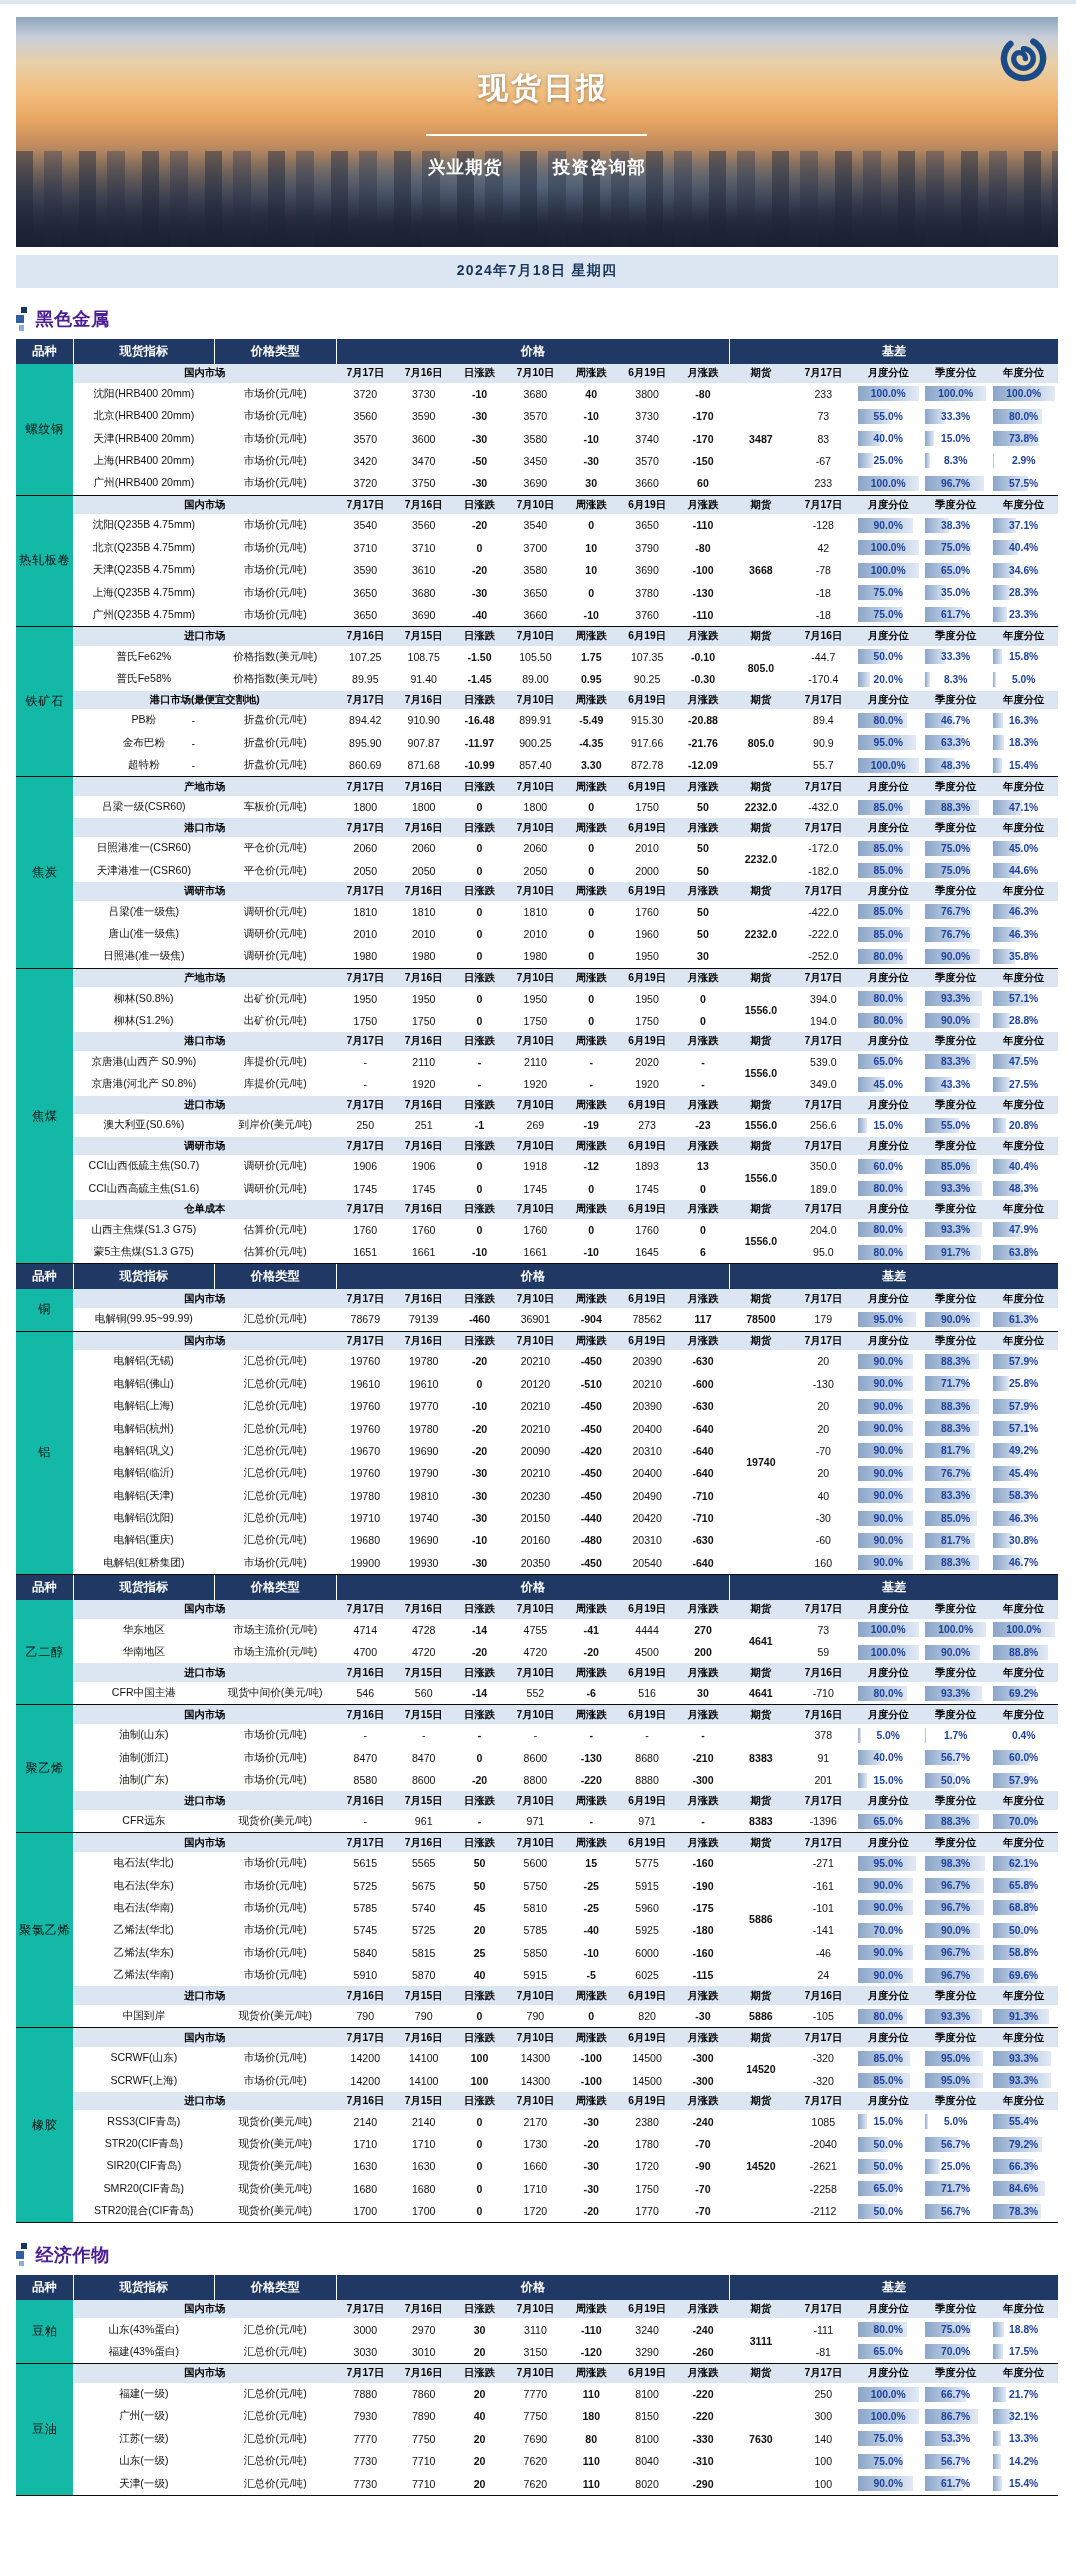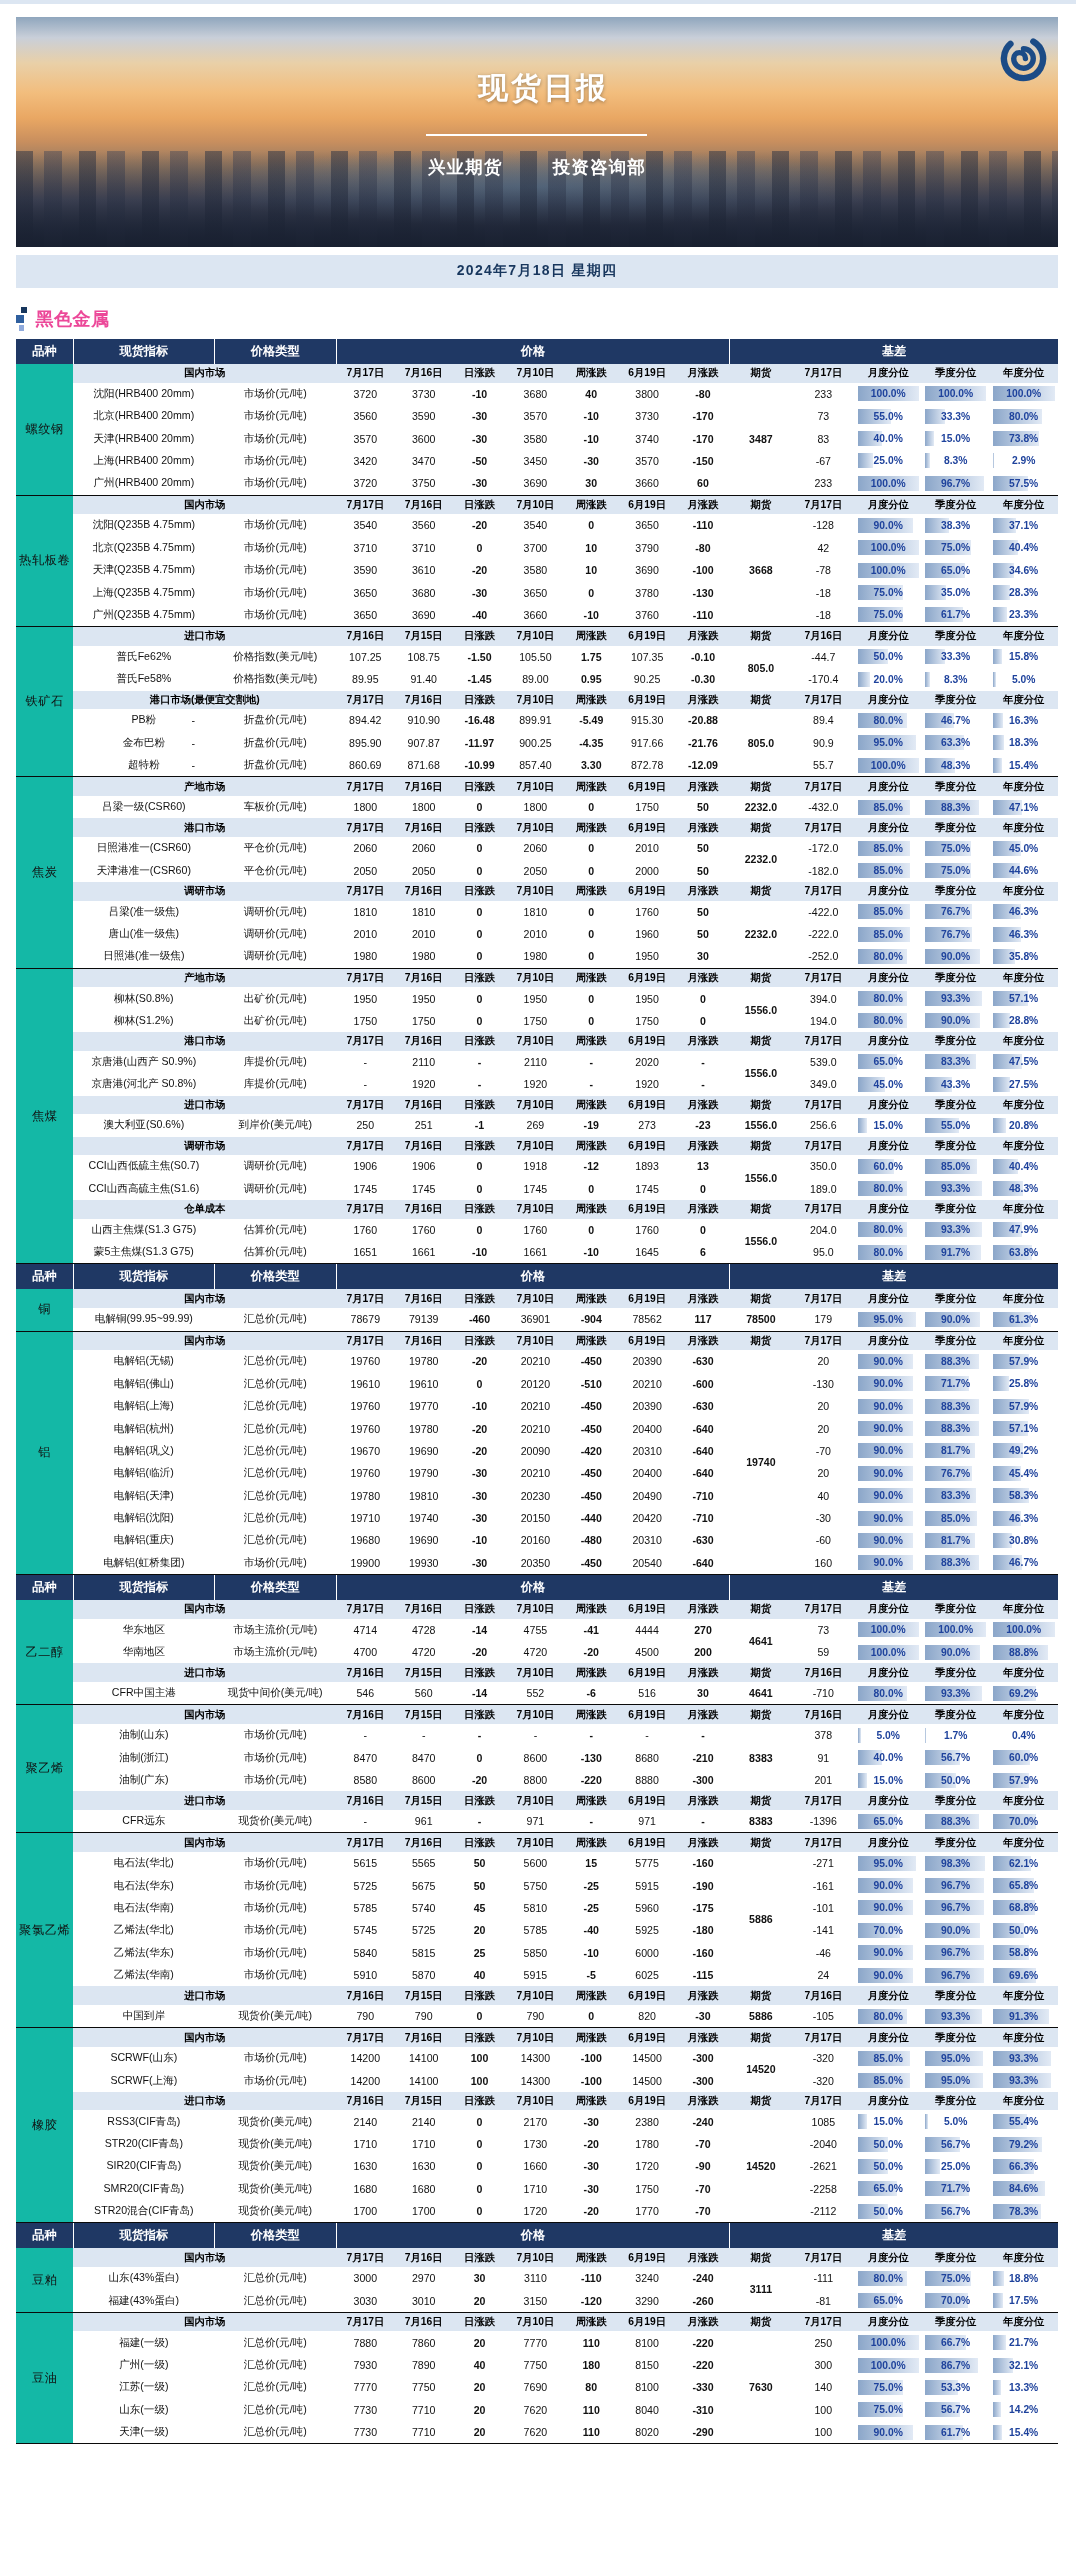--- a/index.html
+++ b/index.html
@@ -21,21 +21,21 @@
   
   .datebar{width:1042px;height:33px;margin:0 0 0 16px;background:#dce6f2;display:flex;align-items:center;justify-content:center;
     font-size:14px;font-weight:bold;color:#17365d;letter-spacing:1.3px;}
   
   .sec-head{display:flex;align-items:center;margin:19.3px 0 7.7px 16px;height:24.4px;}
   .bullet{position:relative;width:13px;height:24.4px;display:inline-block;margin-right:6.4px;}
   .bullet i{position:absolute;display:block;}
   .bullet .b1{width:5.8px;height:5.8px;background:#17365d;left:5.1px;top:0.6px;}
   .bullet .b2{width:7.7px;height:7.7px;background:#2f5f9e;left:0;top:8.4px;}
   .bullet .b3{width:5.8px;height:5.8px;background:#8faadc;left:2.6px;top:18px;}
-  .sec-title{font-size:18px;font-weight:bold;color:#ec4899;letter-spacing:0.6px;}
+  .sec-title{font-size:18px;font-weight:bold;color:#4c1d95;letter-spacing:0.6px;}
   
   table.rep{border-collapse:collapse;table-layout:fixed;width:1042px;margin-left:16px;border-bottom:1.3px solid #0a0a0a;}
   table.rep td,table.rep th{overflow:hidden;white-space:nowrap;text-align:center;vertical-align:middle;}
   tr.navy th{background:#1f3864;color:#fff;font-weight:bold;font-size:12.2px;height:23px;border-right:1.9px solid #fff;}
   tr.navy th:last-child{border-right:none;}
   tr.navy th.bas{border-left:1.9px solid #fff;}
   tr.sub td{background:#dce6f2;font-weight:bold;font-size:10.3px;height:16.7px;color:#000;}
   tr.sub td.vcell{background:#14b8a6;font-weight:normal;font-size:12.2px;letter-spacing:0.6px;color:#111;}
   tr.gstart td{border-top:1.3px solid #0a0a0a;}
   tr.data td{height:18.6px;font-size:10.6px;background:#fff;color:#111;}
@@ -2382,20 +2382,28 @@
           </td>
           <td class="pct">
             <div class="pw">
               <div class="bar" style="width:78.3%"></div>
               <div class="pt">78.3%</div>
             </div>
           </td>
         </tr>
       </tbody>
     </table>
+    <div class="sec-head">
+      <span class="bullet">
+        <i class="b1"></i>
+        <i class="b2"></i>
+        <i class="b3"></i>
+      </span>
+      <span class="sec-title">经济作物</span>
+    </div>
     <table class="rep">
       <colgroup>
         <col style="width:57px">
         <col style="width:140px">
         <col style="width:121px">
         <col style="width:58px">
         <col style="width:58px">
         <col style="width:53px">
         <col style="width:58px">
         <col style="width:53px">

